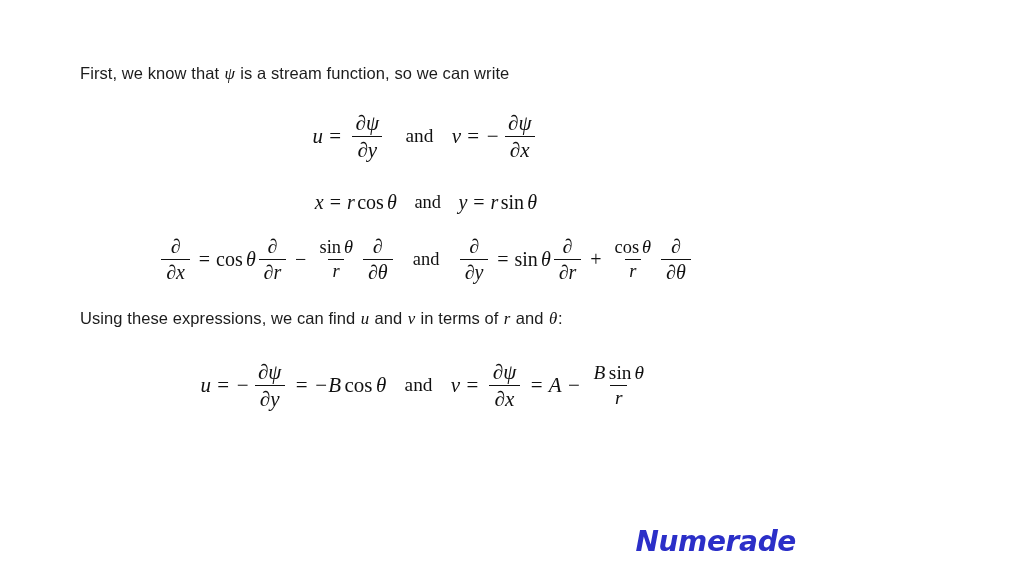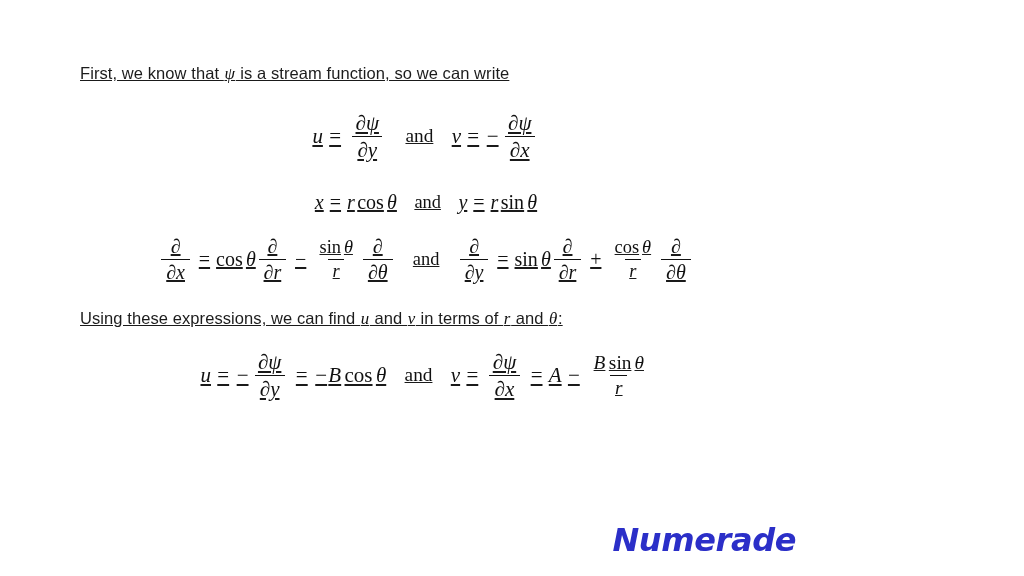--- a/index.html
+++ b/index.html
@@ -14,21 +14,20 @@
     color: #1a1a1a;
     overflow: hidden;
   }
 
   .page {
     position: relative;
     width: 820px;
     height: 576px;
     box-sizing: border-box;
     padding: 62px 48px 0 80px;
-    text-decoration: underline;
   }
 
   
   .prose {
     font-family: "Liberation Sans", sans-serif;
     font-size: 16.5px;
     line-height: 1.42;
     color: #1c1c1c;
     letter-spacing: 0.005em;
     max-width: 800px;
@@ -85,21 +84,21 @@
   .frac.sm { font-size: 0.92em; text-align: center; }
 
   
   .logo {
     position: absolute;
     right: 24px;
     bottom: 20px;
     font-family: "DejaVu Sans", sans-serif;
     font-weight: bold;
     font-style: italic;
-    font-size: 32px;
+    font-size: 28px;
     letter-spacing: -0.012em;
     line-height: 1;
     color: #2b2fc8;
     user-select: none;
   }
 </style>
 </head>
 <body>
 
 <div class="page">
@@ -181,21 +180,21 @@
     <span class="frac sm">
       <span class="num"><span class="rm">cos</span><span class="it" style="padding-left:.16em">θ</span></span>
       <span class="den it">r</span>
     </span>
     <span class="frac">
       <span class="num it">∂</span>
       <span class="den it">∂θ</span>
     </span>
   </div>
 
-  <p class="prose" style="margin:0 0 20px 0;">
+  <p class="prose" style="margin:0 0 30px 0;">
     <span>Using these expressions, we can find </span><span class="m">u</span><span> and </span><span class="m">v</span><span> in terms of </span><span class="m">r</span><span> and </span><span class="m">θ</span><span>:</span>
   </p>
 
   <div class="eq" style="margin: 0;">
 
     <span class="it">u</span>
     <span class="op">=</span>
     <span class="rm tight">−</span>
     <span class="frac">
       <span class="num it">∂ψ</span>

